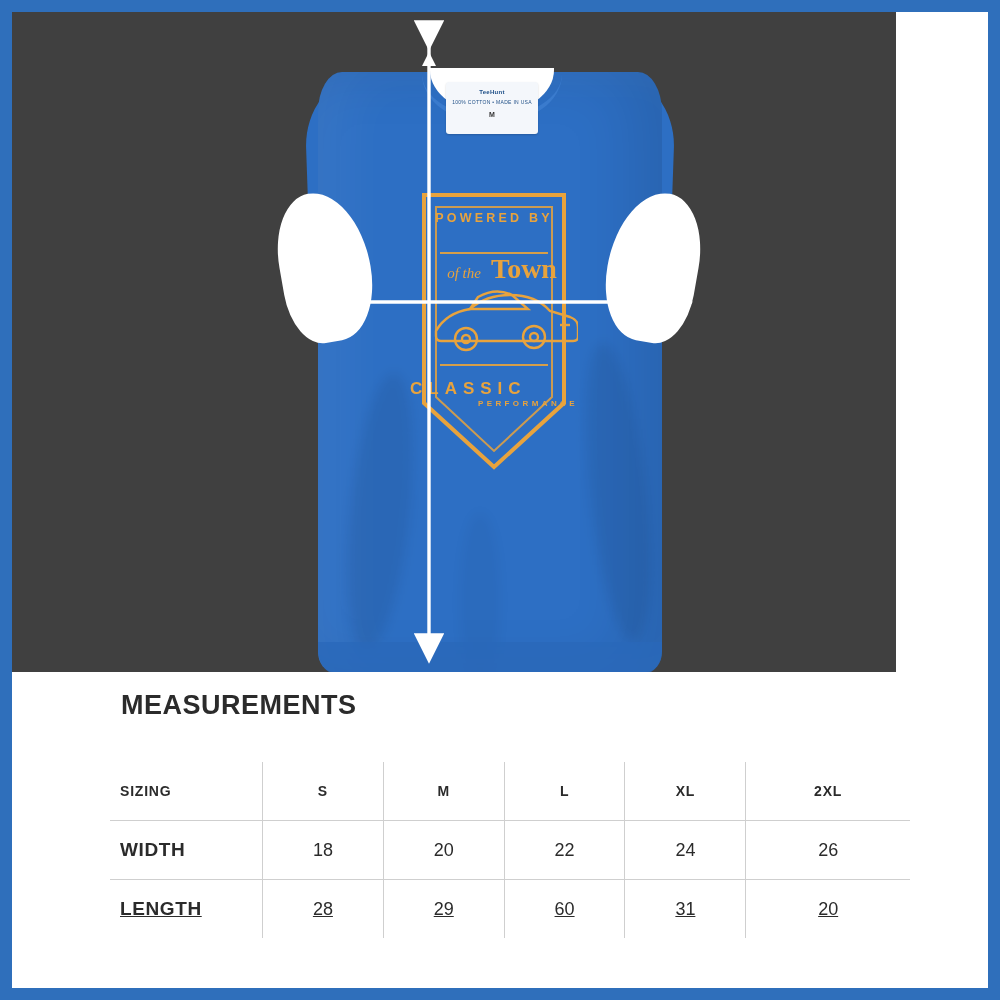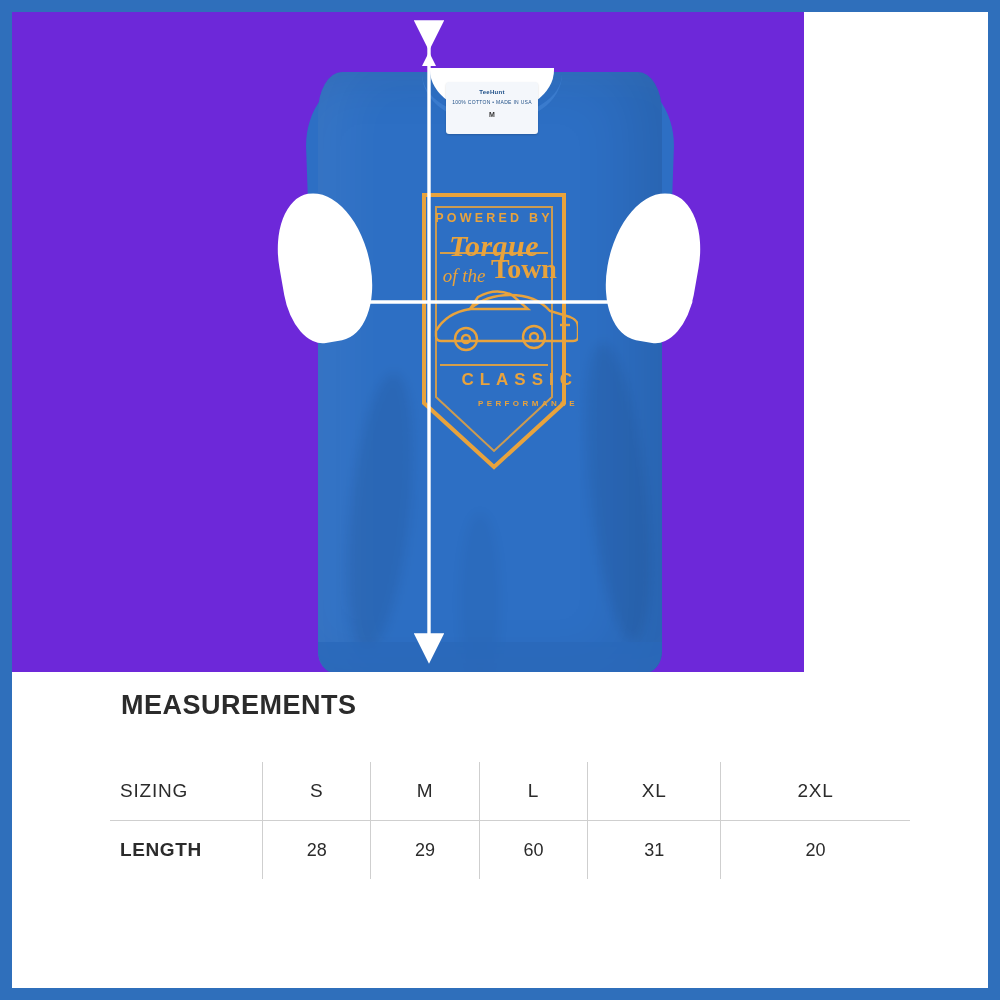--- a/index.html
+++ b/index.html
@@ -24,23 +24,23 @@
     width: 976px;
     height: 976px;
     background: #ffffff;
     overflow: hidden;
   }
   
   .photo {
     position: absolute;
     left: 0;
     top: 0;
-    width: 792px;
+    width: 884px;
     height: 660px;
-    background: #6d28d9;
+    background: #404040;
     overflow: hidden;
   }
   .shirt {
     position: absolute;
     left: 278px;
     top: 30px;
     width: 400px;
     height: 630px;
   }
   .shirt-body {
@@ -194,22 +194,22 @@
     border-left: none;
     text-align: left;
     padding-left: 10px;
     font-weight: bold;
     font-size: 19px;
     letter-spacing: 0.6px;
     width: 142px;
   }
   table.size-table tr td:last-child,
   table.size-table tr th:last-child { border-right: none; }
-  table.size-table tr:first-child th { border-top: none; font-weight: normal; font-size: 19px; letter-spacing:0.8px;}
-  table.size-table tr:last-child td { border-bottom: none; }
+  table.size-table tr:first-child th { border-top: none; font-weight: bold; font-size: 14px; letter-spacing:0.8px;}
+  table.size-table tr:last-child td { border-bottom: none; text-decoration: underline; }
   table.size-table .hdr-cell { font-weight: bold; font-size: 20px; letter-spacing: 0.5px; }
 </style>
 </head>
 <body>
 
 <div id="page">
   <div class="inner-card">
 
     <div class="photo">
 
@@ -242,24 +242,23 @@
               <path d="M26 144 q10 -18 34 -22 q16 -14 40 -14 q26 0 40 16 l20 6 q8 3 8 10 v10 q0 4 -5 4 H31 q-5 0 -5 -5 z"></path>
               <path d="M68 110 q18 -10 34 -2 l16 14 H60 z"></path>
               <circle cx="56" cy="152" r="11"></circle>
               <circle cx="124" cy="150" r="11"></circle>
               <circle cx="56" cy="152" r="4"></circle>
               <circle cx="124" cy="150" r="4"></circle>
               <line x1="150" y1="138" x2="160" y2="138"></line>
             </g>
           </svg>
           <div style="position:absolute;left:0;top:24px;width:168px;text-align:center;color:#e8a33d;font-size:12.5px;font-weight:bold;letter-spacing:3.2px;">POWERED BY</div>
-          <div style="position:absolute;left:0;top:42px;width:168px;text-align:center;color:#e8a33d;font-family:'Liberation Serif',serif;font-style:italic;font-size:30px;font-weight:bold;letter-spacing:0.5px;">Torque</div>
-          <div style="position:absolute;left:14px;top:78px;width:80px;text-align:center;color:#e8a33d;font-family:'Liberation Serif',serif;font-style:italic;font-size:19px;">of the</div>
+          <div style="position:absolute;left:14px;top:78px;width:80px;text-align:center;color:#e8a33d;font-family:'Liberation Serif',serif;font-style:italic;font-size:15px;">of the</div>
           <div style="position:absolute;left:66px;top:66px;width:96px;text-align:center;color:#e8a33d;font-family:'Liberation Serif',serif;font-size:28px;font-weight:bold;">Town</div>
-          <div style="position:absolute;left:0;top:183px;width:168px;text-align:right;color:#e8a33d;font-size:17px;font-weight:bold;letter-spacing:6px;">CLASSIC</div>
+          <div style="position:absolute;left:0;top:192px;width:168px;text-align:left;color:#e8a33d;font-size:17px;font-weight:bold;letter-spacing:6px;">CLASSIC</div>
           <div style="position:absolute;left:0;top:212px;width:168px;text-align:right;color:#e8a33d;font-size:8px;font-weight:bold;letter-spacing:3.4px;">PERFORMANCE</div>
         </div>
       </div>
 
       <svg class="arrows" width="976" height="660" viewBox="0 0 976 660" xmlns="http://www.w3.org/2000/svg">
         <defs>
           <marker id="ah" markerWidth="9" markerHeight="9" refX="7" refY="4.5" orient="auto">
             <path d="M0 0 L9 4.5 L0 9 z" fill="#ffffff"></path>
           </marker>
         </defs>
@@ -280,20 +279,28 @@
       <tbody>
           <tr>
         <th class="hdr-cell">SIZING</th>
         <th class="hdr-cell">S</th>
         <th class="hdr-cell">M</th>
         <th class="hdr-cell">L</th>
         <th class="hdr-cell">XL</th>
         <th class="hdr-cell">2XL</th>
       </tr>
       <tr>
+        <td>WIDTH</td>
+        <td>18</td>
+        <td>20</td>
+        <td>22</td>
+        <td>24</td>
+        <td>26</td>
+      </tr>
+      <tr>
         <td>LENGTH</td>
         <td>28</td>
         <td>29</td>
         <td>60</td>
         <td>31</td>
         <td>20</td>
       </tr>
     </tbody>
       </table>
 

